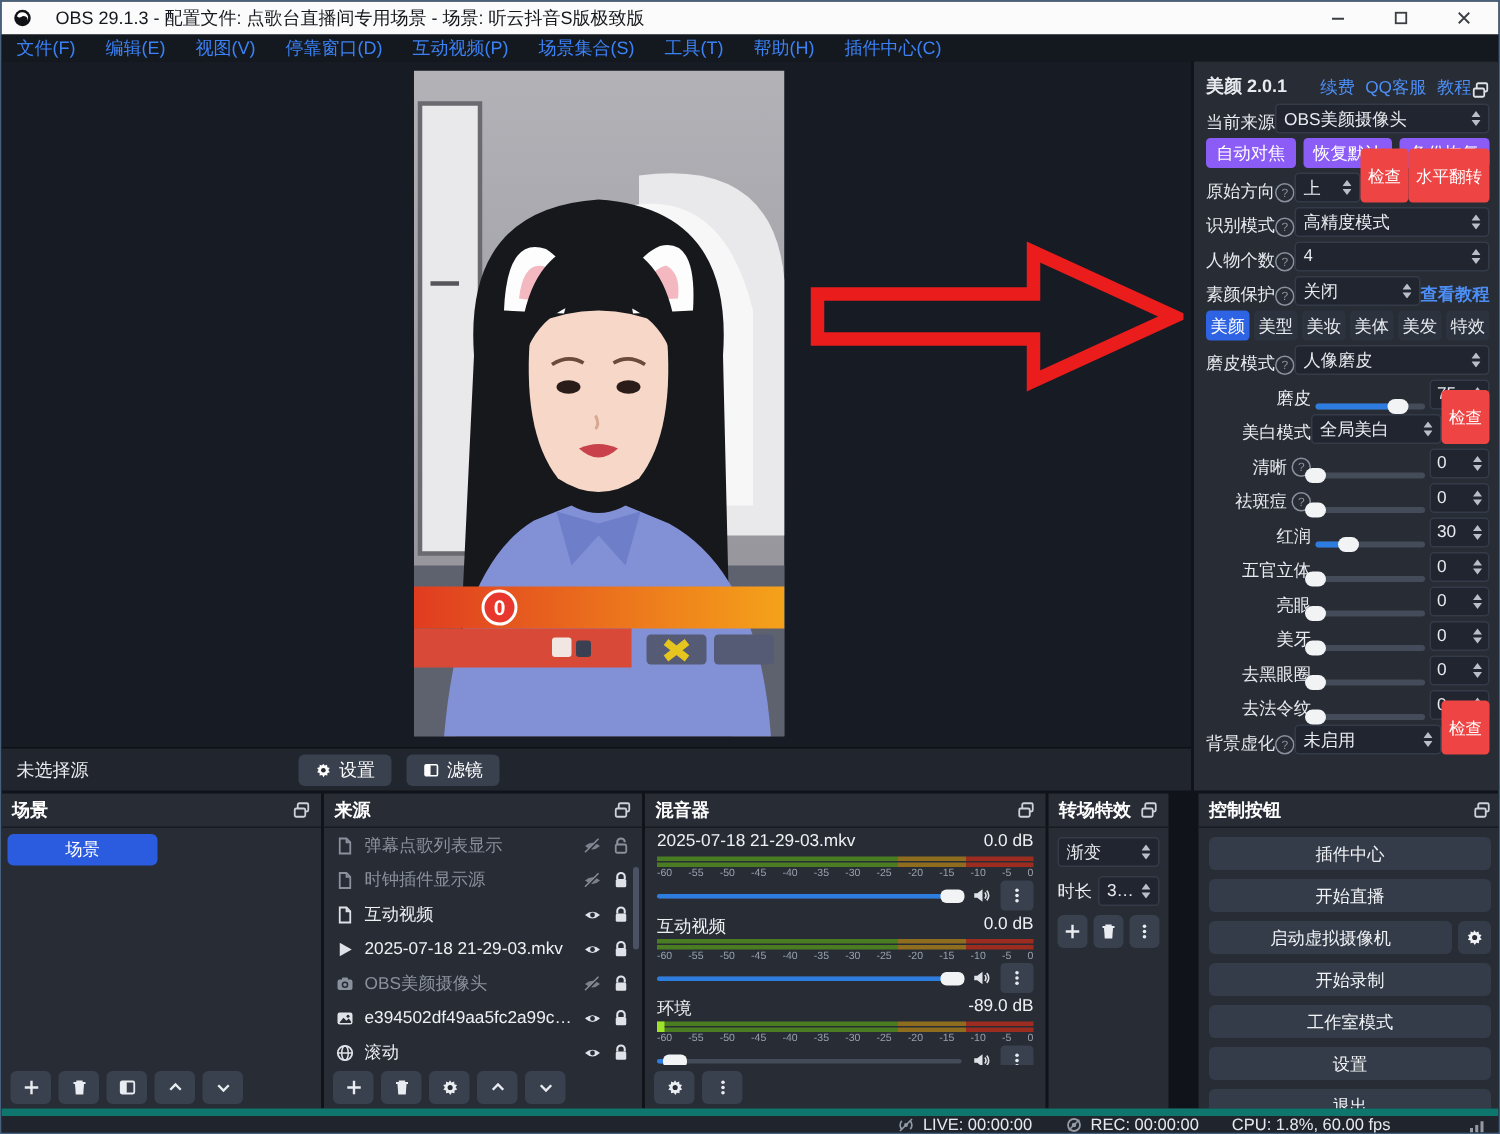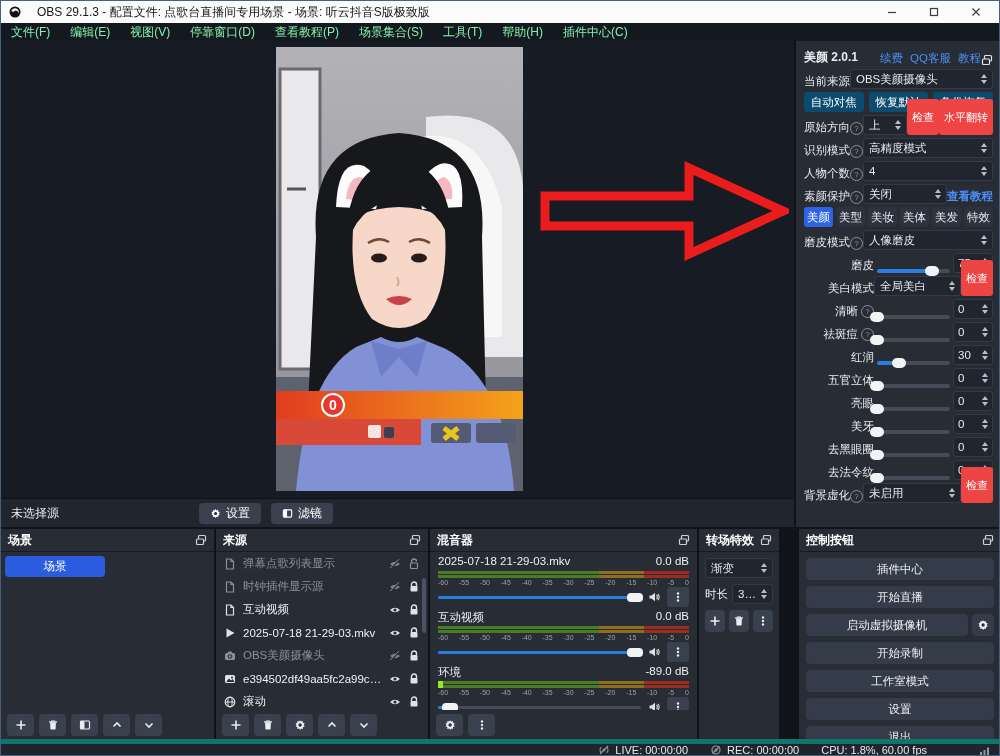--- a/index.html
+++ b/index.html
@@ -7,21 +7,21 @@
        font-family:"Liberation Sans","DejaVu Sans",sans-serif;border:1px solid #46607e;box-sizing:border-box;
        -webkit-font-smoothing:antialiased;}
   
   .titlebar{height:22px;background:#fbfbfb;display:flex;align-items:center;padding:0 2px 0 8px;gap:16px;
             font-size:12px;color:#15181c;}
   .titlebar .ttl{white-space:nowrap;overflow:hidden;text-overflow:ellipsis;}
   .winbtns{margin-left:auto;display:flex;height:100%;}
   .wbtn{width:42px;height:100%;display:flex;align-items:center;justify-content:center;color:#3a3d42;}
   .wbtn svg{width:11px;height:11px;}
   
-  .menubar{height:18px;background:#14181f;display:flex;align-items:center;font-size:12px;color:#86efac;}
+  .menubar{height:18px;background:#14181f;display:flex;align-items:center;font-size:12px;color:#3b82f6;}
   .menu-item{padding:0 10px;height:100%;display:flex;align-items:center;}
   
   .workspace{position:absolute;top:40px;left:0;width:998px;height:699px;background:#10141a;}
   .preview{position:absolute;left:0;top:0;width:793px;height:457px;background:#161b24;}
   .figure{position:absolute;left:275px;top:6px;width:247px;height:444px;}
   .arrow{position:absolute;left:538px;top:118px;width:250px;height:104px;}
   
   .props{position:absolute;left:0;top:457px;width:793px;height:29px;background:#20252e;border-top:1px solid #0d1015;
          display:flex;align-items:center;padding:0 10px;box-sizing:border-box;font-size:12px;color:#e8ebef;}
   .pbtn{height:21px;background:#3a414e;border:none;border-radius:4px;display:flex;align-items:center;gap:5px;
@@ -40,21 +40,21 @@
   .b-link{color:#4d8ef5;font-size:11.5px;text-decoration:none;}
   .combo{height:20px;background:#20252f;border:1px solid #343b48;border-radius:3px;display:flex;align-items:center;
          padding:0 5px;gap:4px;min-width:0;box-sizing:border-box;}
   .combo > span{white-space:nowrap;overflow:hidden;text-overflow:ellipsis;}
   .f1{flex:1;}
   .arrs{display:flex;flex-direction:column;gap:2px;margin-left:auto;flex:none;}
   .arrs i{display:block;width:0;height:0;border-left:3.5px solid transparent;border-right:3.5px solid transparent;}
   .arrs .u{border-bottom:4px solid #b9bfca;}
   .arrs .d{border-top:4px solid #b9bfca;}
   .b-btnrow{display:flex;gap:5px;height:20px;flex:none;}
-  .b-btn{flex:1;height:20px;background:#0c4a6e;border:none;border-radius:3px;color:#fff;font-size:11.5px;}
+  .b-btn{flex:1;height:20px;background:#8b5cf6;border:none;border-radius:3px;color:#fff;font-size:11.5px;}
   .s-btn{height:36px;background:#ef4444;border:none;border-radius:3px;color:#fff;font-size:11px;padding:0 5px;flex:none;}
   .hlp{width:11px;height:11px;border:1px solid #8a919c;border-radius:50%;font-size:8px;color:#8a919c;
        display:inline-flex;align-items:center;justify-content:center;flex:none;}
   .hlp::after{content:"?";}
   .b-tabs{display:flex;gap:3px;height:20px;flex:none;}
   .b-tab{flex:1;height:20px;background:#2d333e;border:none;border-radius:3px;color:#e8ebef;font-size:11.5px;padding:0;}
   .b-tabs .b-tab:first-child{background:#2e63e4;color:#fff;}
   .s-label{width:70px;display:flex;justify-content:flex-end;align-items:center;gap:3px;flex:none;white-space:nowrap;}
   .slider{flex:1;height:4px;background:#454c59;border-radius:2px;position:relative;margin:0 3px;}
   .fill{position:absolute;left:0;top:0;height:4px;background:#2d7de0;border-radius:2px;}
@@ -145,21 +145,21 @@
           </span>
         </span>
     </span>
   </div>
 
   <div class="menubar">
       <span class="menu-item">文件(F)</span>
       <span class="menu-item">编辑(E)</span>
       <span class="menu-item">视图(V)</span>
       <span class="menu-item">停靠窗口(D)</span>
-      <span class="menu-item">查看教程(P)</span>
+      <span class="menu-item">互动视频(P)</span>
       <span class="menu-item">场景集合(S)</span>
       <span class="menu-item">工具(T)</span>
       <span class="menu-item">帮助(H)</span>
       <span class="menu-item">插件中心(C)</span>
     </div>
 
   <div class="workspace">
 
     <div class="preview">
       <svg class="figure" viewBox="0 0 247 444">

